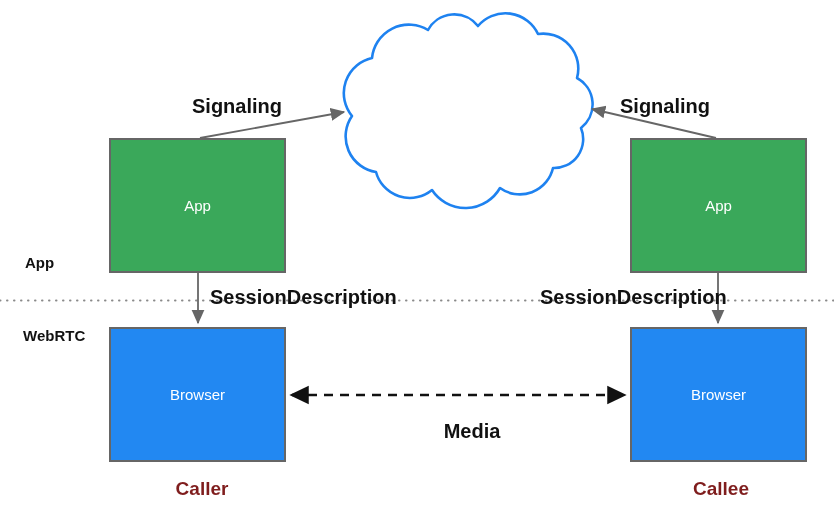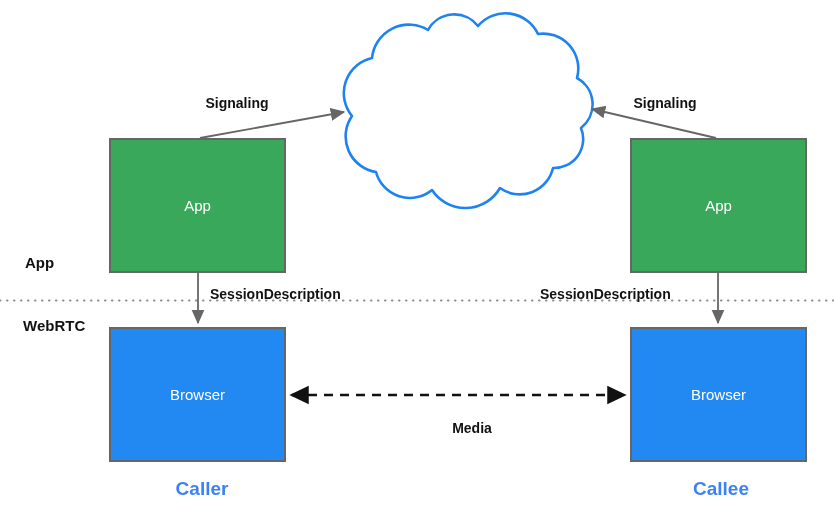--- a/index.html
+++ b/index.html
@@ -1,28 +1,28 @@
 <!DOCTYPE html>
 <html><head>
 <meta charset="utf-8">
 <style>
   html,body{margin:0;padding:0;background:#fff;}
   #stage{
     position:relative;width:834px;height:520px;background:#ffffff;overflow:hidden;
     font-family:"Liberation Sans","DejaVu Sans",sans-serif;
   }
   #diagram-svg{position:absolute;left:0;top:0;}
-  .lbl{position:absolute;font-weight:bold;font-size:14px;color:#111;white-space:nowrap;}
+  .lbl{position:absolute;font-weight:bold;font-size:20px;color:#111;white-space:nowrap;}
   .lbl-center{transform:translateX(-50%);}
   .zone-lbl{position:absolute;font-weight:bold;font-size:15px;color:#111;white-space:nowrap;}
   .node-text{
     position:absolute;display:flex;align-items:center;justify-content:center;
     color:#ffffff;font-size:15px;pointer-events:none;white-space:nowrap;
   }
-  .caption{position:absolute;transform:translateX(-50%);font-weight:bold;font-size:19px;color:#3b82f6;white-space:nowrap;}
+  .caption{position:absolute;transform:translateX(-50%);font-weight:bold;font-size:19px;color:#7f1d1d;white-space:nowrap;}
   
   .app-left-text{left:110px;top:139px;width:175px;height:133px;}
   .app-right-text{left:631px;top:139px;width:175px;height:133px;}
   .browser-left-text{left:110px;top:328px;width:175px;height:133px;}
   .browser-right-text{left:631px;top:328px;width:175px;height:133px;}
 </style>
 </head>
 <body>
 
 <div id="stage">
@@ -52,21 +52,21 @@
     <line x1="200" y1="138" x2="344" y2="112" stroke="#666666" stroke-width="1.8" marker-end="url(#arrow-gray)"></line>
     <line x1="716" y1="138" x2="592" y2="109" stroke="#666666" stroke-width="1.8" marker-end="url(#arrow-gray)"></line>
 
     <line x1="198" y1="272" x2="198" y2="323" stroke="#666666" stroke-width="1.8" marker-end="url(#arrow-gray)"></line>
     <line x1="718" y1="272" x2="718" y2="323" stroke="#666666" stroke-width="1.8" marker-end="url(#arrow-gray)"></line>
 
     <line x1="292" y1="395" x2="624" y2="395" stroke="#111111" stroke-width="2.4" stroke-dasharray="9 7" marker-start="url(#arrow-black)" marker-end="url(#arrow-black)"></line>
   </svg>
 
   <div class="zone-lbl" style="left:25px;top:254px;">App</div>
-  <div class="zone-lbl" style="left:23px;top:317px;">WebRTC</div>
+  <div class="zone-lbl" style="left:23px;top:327px;">WebRTC</div>
 
   <div class="lbl lbl-center" style="left:237px;top:95px;">Signaling</div>
   <div class="lbl lbl-center" style="left:665px;top:95px;">Signaling</div>
   <div class="lbl" style="left:210px;top:286px;">SessionDescription</div>
   <div class="lbl" style="left:540px;top:286px;">SessionDescription</div>
   <div class="lbl lbl-center" style="left:460px;top:420px;margin-left:12px;">Media</div>
 
   <div class="node-text app-left-text">App</div>
   <div class="node-text app-right-text">App</div>
   <div class="node-text browser-left-text">Browser</div>

